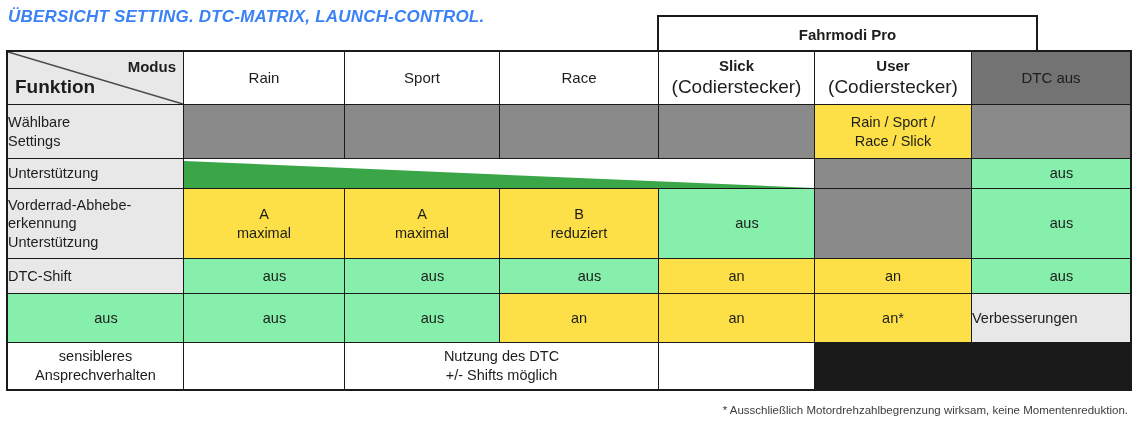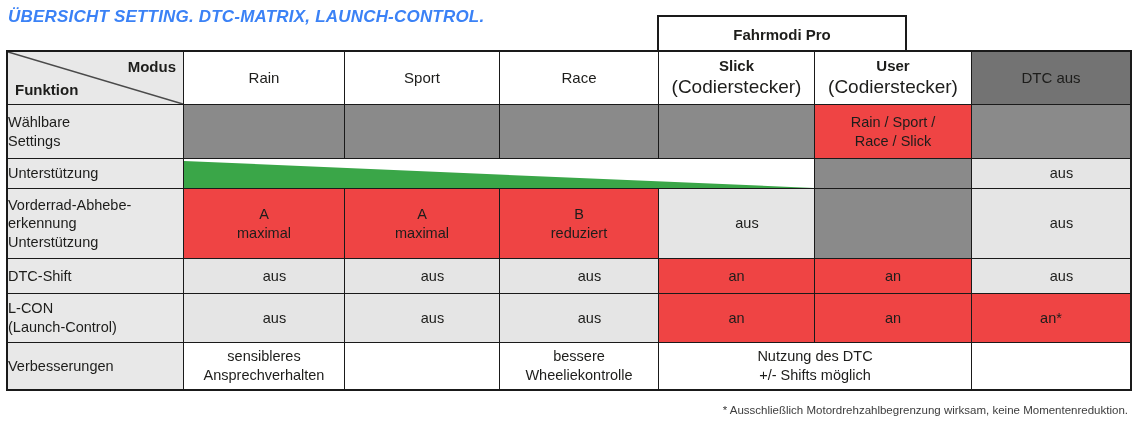--- a/index.html
+++ b/index.html
@@ -5,21 +5,21 @@
   html,body{margin:0;padding:0;}
   body{
     width:1136px;height:432px;position:relative;background:#ffffff;
     font-family:"Liberation Sans",sans-serif;color:#1d1d1b;overflow:hidden;
   }
   .title{
     position:absolute;left:8px;top:7px;font-size:17px;font-weight:bold;
     font-style:italic;letter-spacing:.2px;color:#3b82f6;
   }
   .fahrmodi-box{
-    position:absolute;left:657px;top:15px;width:250px;height:37px;
+    position:absolute;left:657px;top:15px;width:381px;height:37px;
     box-sizing:border-box;border:2px solid #1a1a1a;border-bottom:none;
     background:#ffffff;display:flex;align-items:center;justify-content:center;
     font-weight:bold;font-size:15px;
   }
   .matrix{
     position:absolute;left:6px;top:50px;
     display:grid;
     grid-template-columns:175px 160px 154px 158px 155px 156px 158px;
     grid-template-rows:52px 53px 29px 69px 34px 48px 46px;
     gap:1px;background:#1a1a1a;border:2px solid #1a1a1a;
@@ -29,28 +29,28 @@
     justify-content:center;text-align:center;font-size:14.5px;line-height:1.28;
     white-space:pre-line;position:relative;overflow:hidden;
   }
   .cell.label{
     align-items:flex-start;justify-content:center;text-align:left;
     background:#e8e8e8;
   }
   .span4{grid-column:span 4;}
   .span2{grid-column:span 2;}
   [data-state="gray"]{background:#8a8a8a;}
-  [data-state="green"]{background:#ef4444;}
-  [data-state="red"]{background:#e5e5e5;padding-left:21px;}
+  [data-state="green"]{background:#fde047;}
+  [data-state="red"]{background:#86efac;padding-left:21px;}
   [data-state="lightgray"]{background:#737373;}
   [data-state="white"]{background:#ffffff;}
   .diag{background:#e8e8e8;}
   .diag svg{position:absolute;inset:0;width:100%;height:100%;}
   .diag .modus{position:absolute;top:5px;right:7px;font-weight:bold;font-size:15px;}
-  .diag .funktion{position:absolute;bottom:5px;left:7px;font-weight:bold;font-size:15px;}
+  .diag .funktion{position:absolute;bottom:5px;left:7px;font-weight:bold;font-size:19px;}
   .hdr-title{font-size:15px;}
   .hdr-title.bold{font-weight:bold;}
   .hdr-sub{font-size:19px;}
   .wedge-inner{
     position:absolute;inset:0;background:#3aa648;
     clip-path:polygon(0 2px,100% 100%,0 100%);
   }
   .footnote{
     position:absolute;right:8px;top:404px;font-size:11.5px;color:#3c3c3c;
   }
@@ -125,34 +125,30 @@
   <div class="cell" data-state="red">aus</div>
 
   <div class="cell label">DTC-Shift</div>
   <div class="cell" data-state="red">aus</div>
   <div class="cell" data-state="red">aus</div>
   <div class="cell" data-state="red">aus</div>
   <div class="cell" data-state="green">an</div>
   <div class="cell" data-state="green">an</div>
   <div class="cell" data-state="red">aus</div>
 
-  <div class="cell label">L-CON
-(Launch-Control)</div>
   <div class="cell" data-state="red">aus</div>
   <div class="cell" data-state="red">aus</div>
   <div class="cell" data-state="red">aus</div>
   <div class="cell" data-state="green">an</div>
   <div class="cell" data-state="green">an</div>
   <div class="cell" data-state="green">an*</div>
 
   <div class="cell label">Verbesserungen</div>
   <div class="cell" data-state="white">sensibleres
 Ansprechverhalten</div>
   <div class="cell" data-state="white"></div>
-  <div class="cell" data-state="white">bessere
-Wheeliekontrolle</div>
   <div class="cell span2" data-state="white">Nutzung des DTC
 +/- Shifts möglich</div>
   <div class="cell" data-state="white"></div>
 
 </div>
 
 <div class="footnote">* Ausschließlich Motordrehzahlbegrenzung wirksam, keine Momentenreduktion.</div>
 
 </body></html>

